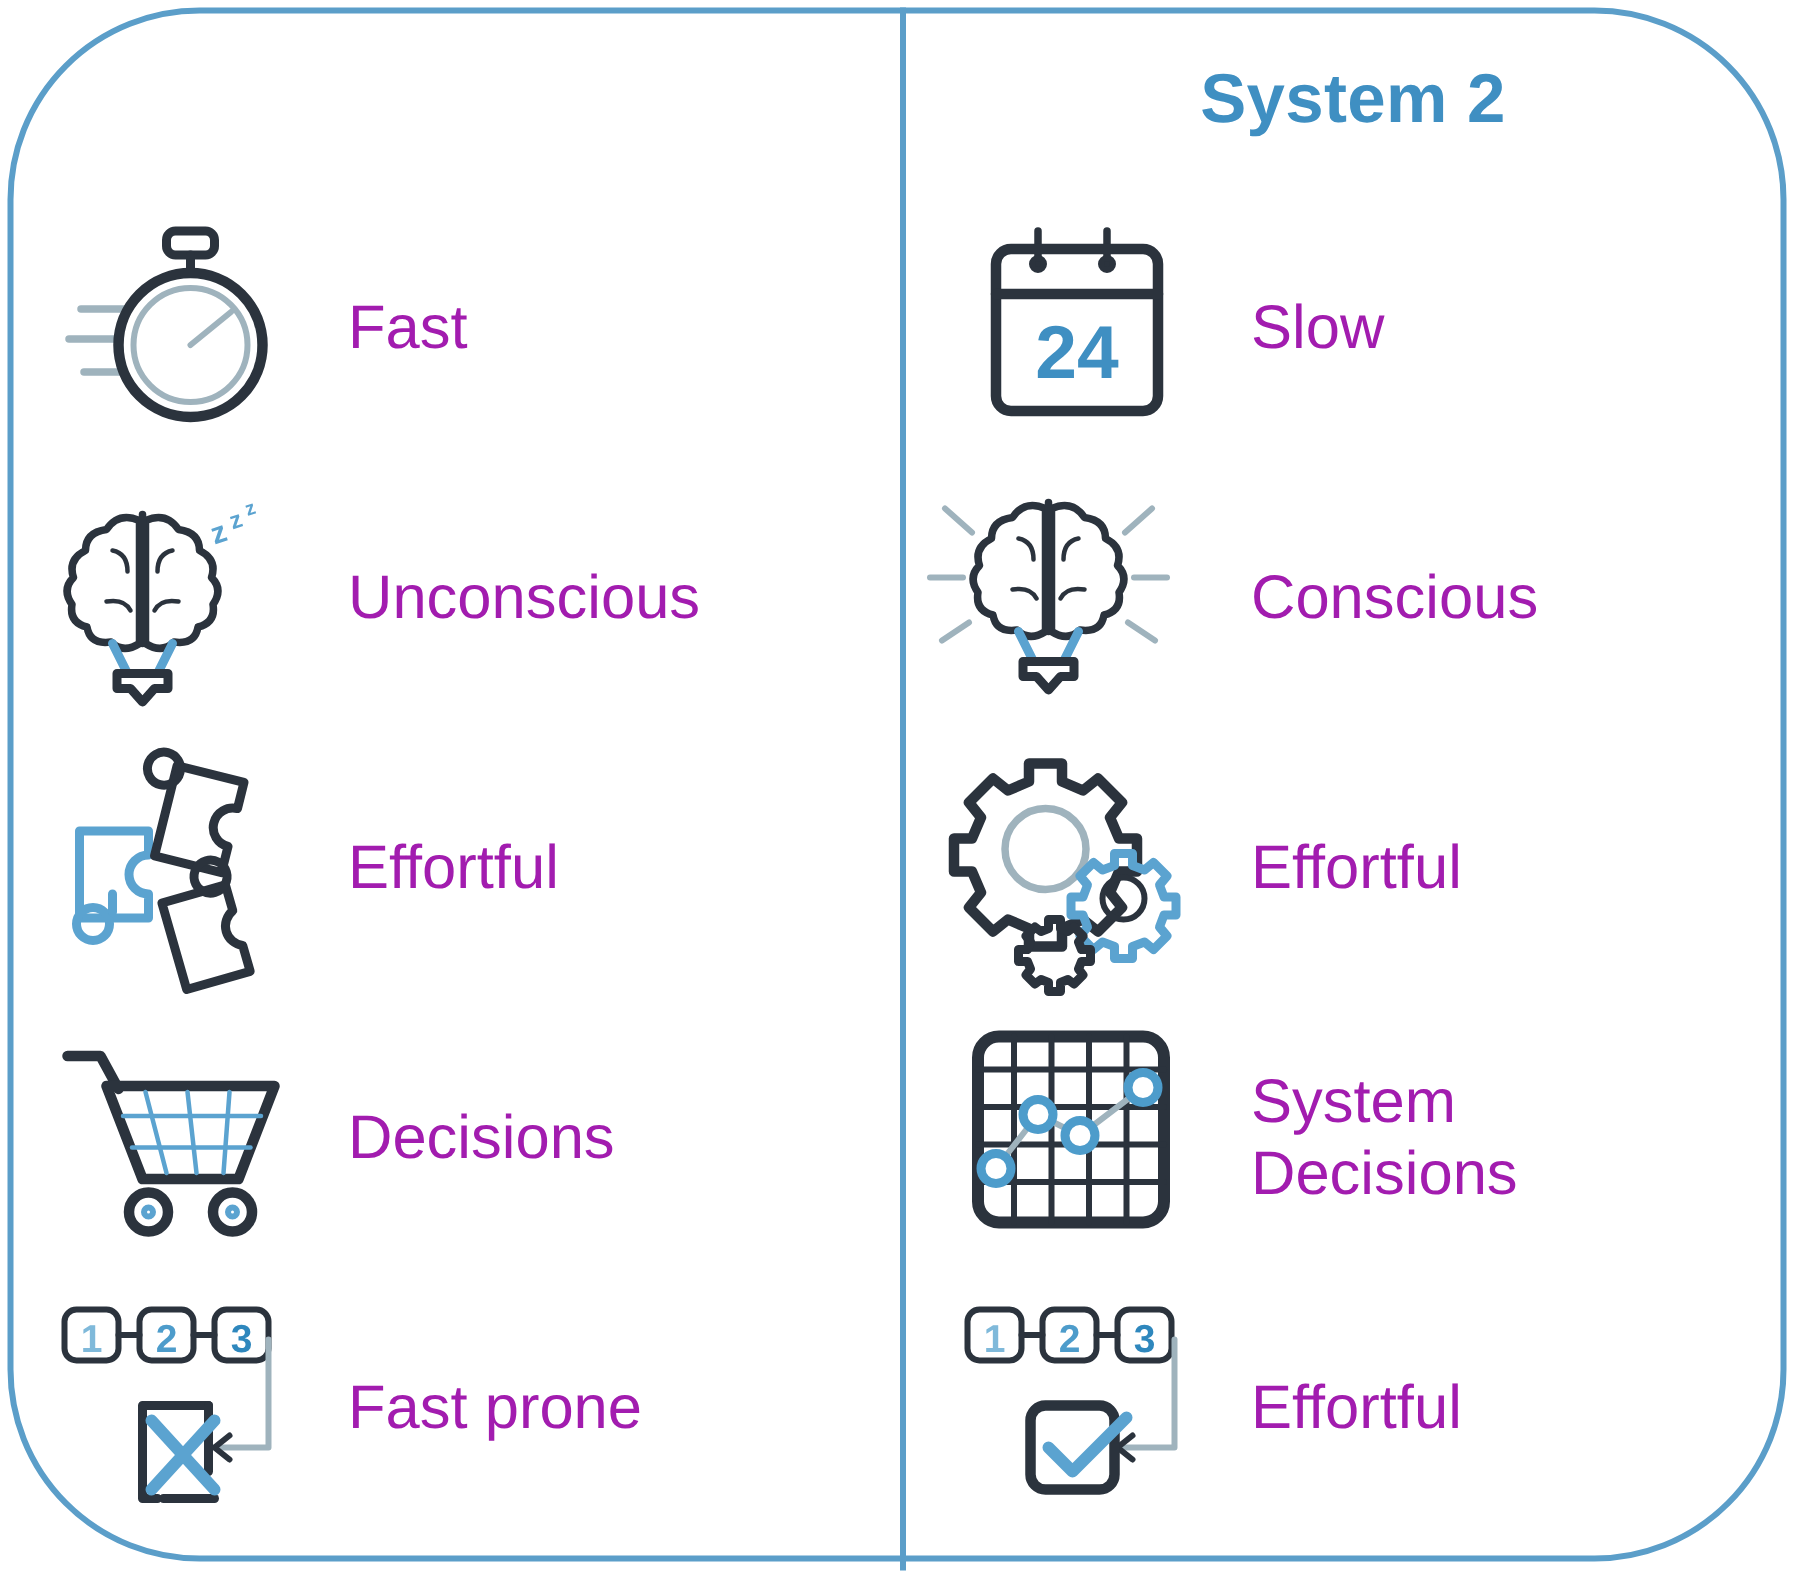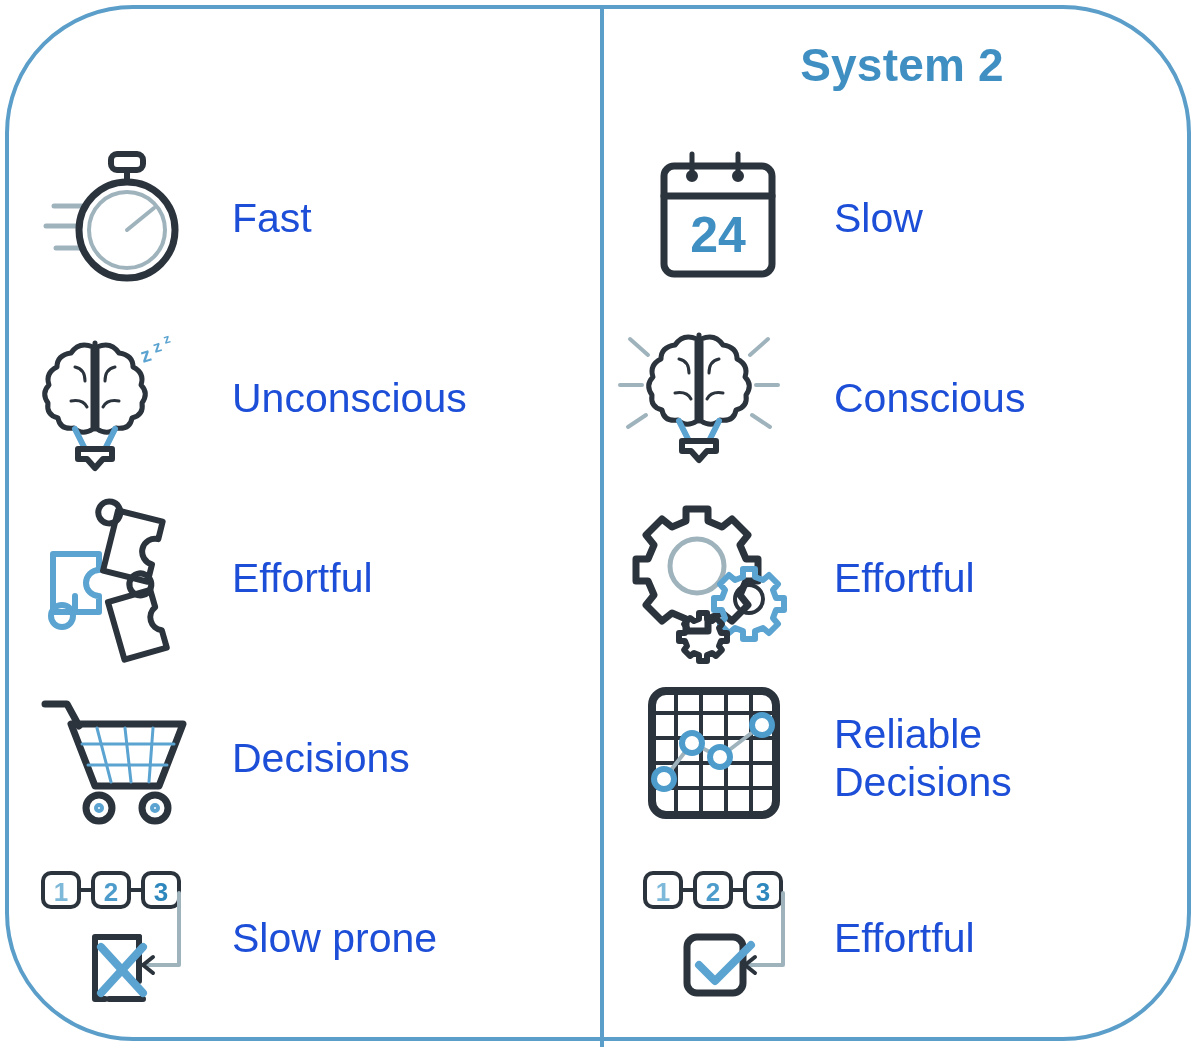--- a/index.html
+++ b/index.html
@@ -31,21 +31,21 @@
   .rows{position:absolute;top:128px;left:0;width:600px;}
   .row{
     display:flex;align-items:center;
     height:180px;
   }
   .row .icon-cell{
     width:232px;min-width:232px;
     display:flex;align-items:center;justify-content:center;
   }
   .row .label{
-    font-size:41px;color:#1d4ed8;line-height:1.18;
+    font-size:41px;color:#a21caf;line-height:1.18;
     letter-spacing:0px;
   }
   .row .label .l2{display:block;}
   svg{display:block;overflow:visible;}
   .dk{stroke:#2b333d;}
   .bl{stroke:#5ba3d0;}
   .gy{stroke:#9fb3bd;}
 </style>
 </head>
 <body>
@@ -184,21 +184,21 @@
             <path class="dk" stroke-width="6" d="M108 74 h-44 v62 h10"></path>
             <line class="dk" x1="78" y1="136" x2="112" y2="136" stroke-width="6"></line>
             <line class="dk" x1="108" y1="74" x2="108" y2="118" stroke-width="6"></line>
 
             <line class="bl" x1="70" y1="84" x2="112" y2="130" stroke-width="8"></line>
             <line class="bl" x1="112" y1="84" x2="70" y2="130" stroke-width="8"></line>
           </g>
         </svg>
       </div>
       <div class="label">
-        <span>Slow prone</span>
+        <span>Fast prone</span>
       </div>
     </div>
 
   </div>
 </div>
 
 <div class="col right">
 
   <div class="col-title">System 2</div>
 
@@ -294,21 +294,21 @@
 
             <polyline class="gy" stroke-width="4" points="26,96 54,60 82,74 124,42"></polyline>
             <circle cx="26" cy="96" r="10" fill="#ffffff" stroke="#4d9ccb" stroke-width="6"></circle>
             <circle cx="54" cy="60" r="10" fill="#ffffff" stroke="#4d9ccb" stroke-width="6"></circle>
             <circle cx="82" cy="74" r="10" fill="#ffffff" stroke="#4d9ccb" stroke-width="6"></circle>
             <circle cx="124" cy="42" r="10" fill="#ffffff" stroke="#4d9ccb" stroke-width="6"></circle>
           </g>
         </svg>
       </div>
       <div class="label">
-        <span class="l1">Reliable</span>
+        <span class="l1">System</span>
         <span class="l2">Decisions</span>
       </div>
     </div>
 
     <div class="row">
       <div class="icon-cell">
         <svg width="170" height="150" viewBox="0 0 170 150">
           <g fill="none" stroke-linecap="round" stroke-linejoin="round">
 
             <rect class="dk" x="12" y="10" width="36" height="34" rx="8" stroke-width="4"></rect>

